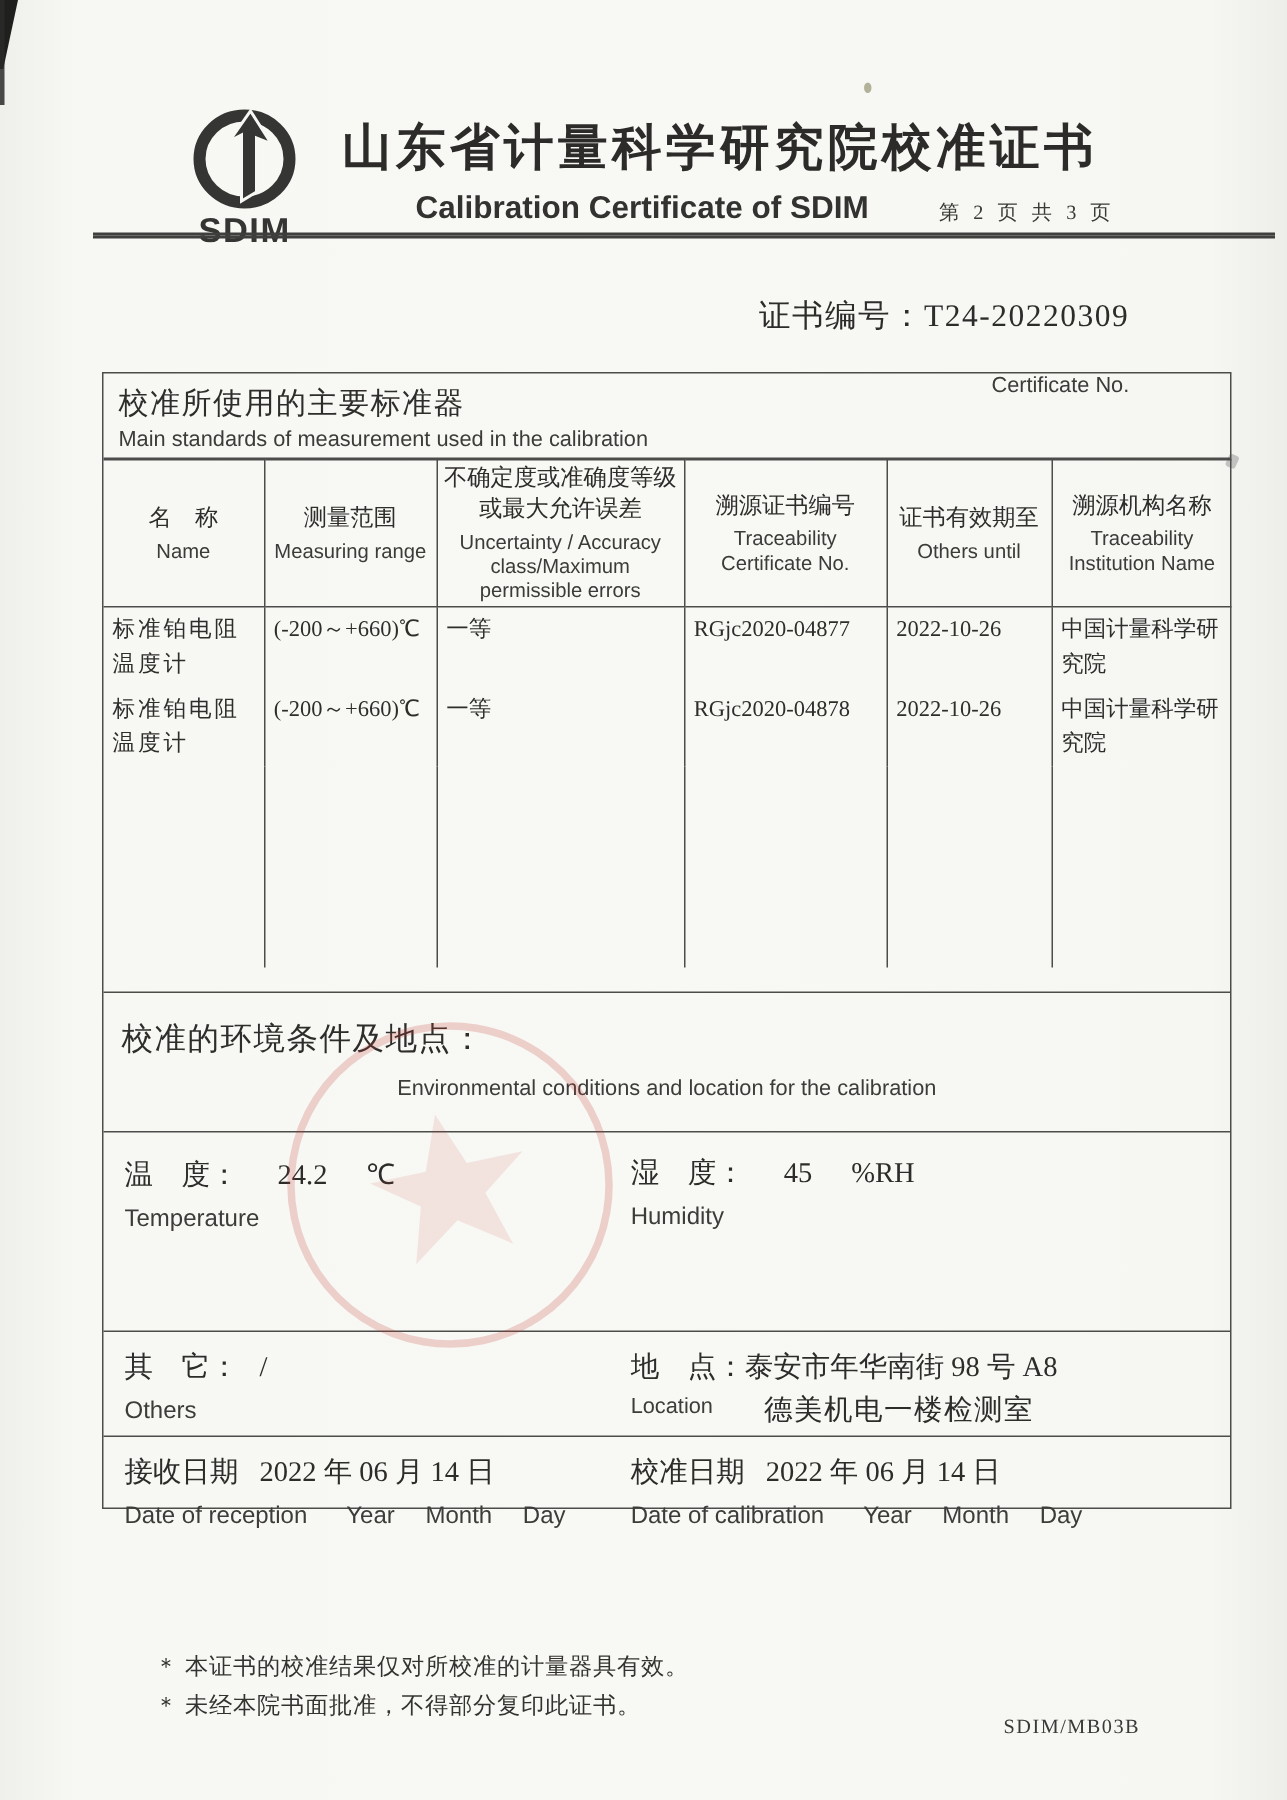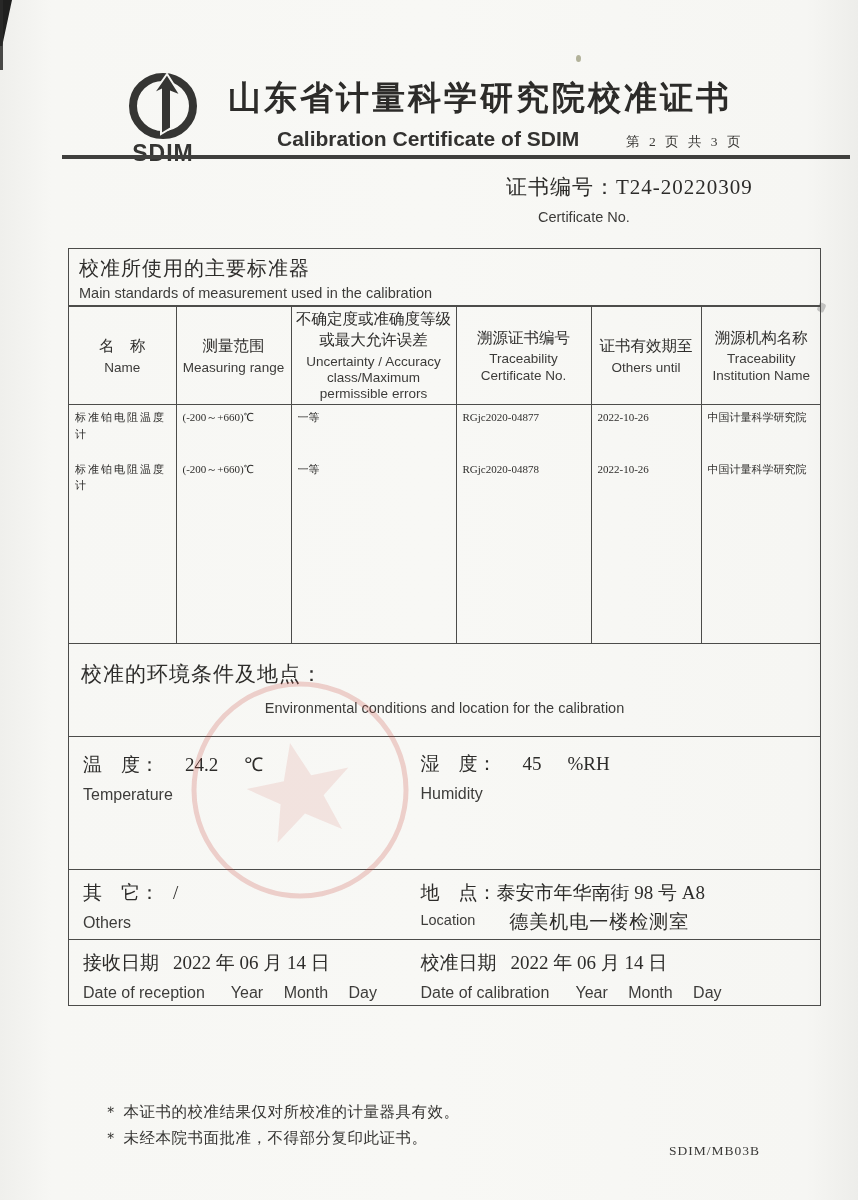--- a/index.html
+++ b/index.html
@@ -24,47 +24,47 @@
     letter-spacing:1px; color:#353533; margin-top:-4px; }
   .title-zh { position:absolute; left:228px; top:76px; font-size:33px; font-weight:bold;
     letter-spacing:3px; color:#2c2b29; white-space:nowrap; }
   .title-en { position:absolute; left:277px; top:127px; font-family:"Liberation Sans", sans-serif;
     font-weight:bold; font-size:21px; color:#333230; white-space:nowrap; }
   .page-label { position:absolute; left:626px; top:133px; font-size:13.5px; letter-spacing:3px; color:#3a3936; white-space:nowrap; }
   .double-rule { position:absolute; left:62px; top:155px; width:788px; height:4px;
     border-top:2.5px solid #3f3f3d; border-bottom:2px solid #3f3f3d; }
 
   .cert-no { position:absolute; left:506px; top:173px; }
-  .cert-no .zh { font-size:21px; letter-spacing:1px; color:#2d2c2a; white-space:nowrap; }
-  .cert-no .en { font-family:"Liberation Sans", sans-serif; font-size:14.5px; color:#3c3b39; margin:8px 0 0 32px; }
+  .cert-no .zh { font-size:21px; letter-spacing:1px; color:#2d2c2a; white-space:nowrap;margin-top:23px; }
+  .cert-no .en { font-family:"Liberation Sans", sans-serif; font-size:14.5px; color:#3c3b39; margin:25px 0 0 32px;text-align:right; }
 
   
   .main-box { position:absolute; left:68px; top:248px; width:753px; height:758px;
     border:1.5px solid #4c4c4a; }
   .sect { border-top:1.5px solid #4c4c4a; }
   .sect:first-child { border-top:none; }
 
   .std-title { height:56px; padding:6px 10px 0 10px; }
   .sec-zh { font-size:20px; letter-spacing:1px; color:#2e2d2b; }
   .sec-en { font-family:"Liberation Sans", sans-serif; font-size:14.5px; color:#3d3c3a; margin-top:3px; }
 
   table.std-table { width:100%; border-collapse:collapse; table-layout:fixed; }
   .std-table th, .std-table td { border:1px solid #4c4c4a; }
   .std-table tr th:first-child, .std-table tr td:first-child { border-left:none; }
   .std-table tr th:last-child, .std-table tr td:last-child { border-right:none; }
   .std-table thead th { height:97px; font-weight:normal; text-align:center; vertical-align:middle; padding:2px 3px; }
   .th-zh { font-size:15.5px; color:#2e2d2b; line-height:1.35; }
   .th-en { font-family:"Liberation Sans", sans-serif; font-size:13.5px; color:#3c3b39; line-height:1.2; margin-top:3px; }
-  .std-table tbody td { height:52px; vertical-align:top; padding:4px 6px; font-size:11px;
+  .std-table tbody td { height:52px; vertical-align:top; padding:4px 6px; font-size:15px;
     line-height:1.5; color:#2e2d2b; border-bottom:none; border-top:none; }
   .std-table tbody tr.filler td { height:134px; }
   td.c-range, td.c-cert, td.c-valid { font-size:15px; letter-spacing:0; }
   td.c-name { letter-spacing:2px; }
 
-  .env-title { height:93px; padding:16px 12px 0 12px; }
+  .env-title { height:93px; padding:16px 12px 0 12px;margin-top:16px; }
   .env-title .sec-zh { font-size:21px; }
   .env-title .sec-en { margin-top:12px;text-align:center; }
 
   .row2 { display:flex; }
   .colL { width:46%; padding:14px 0 0 14px; }
   .colR { width:54%; padding:14px 0 0 6px; }
   .temp-row { height:85px; }
   .others-row { height:70px;margin-top:48px; }
   .others-row .colL, .others-row .colR { padding-top:10px; }
   .dates-row { height:67px; }

